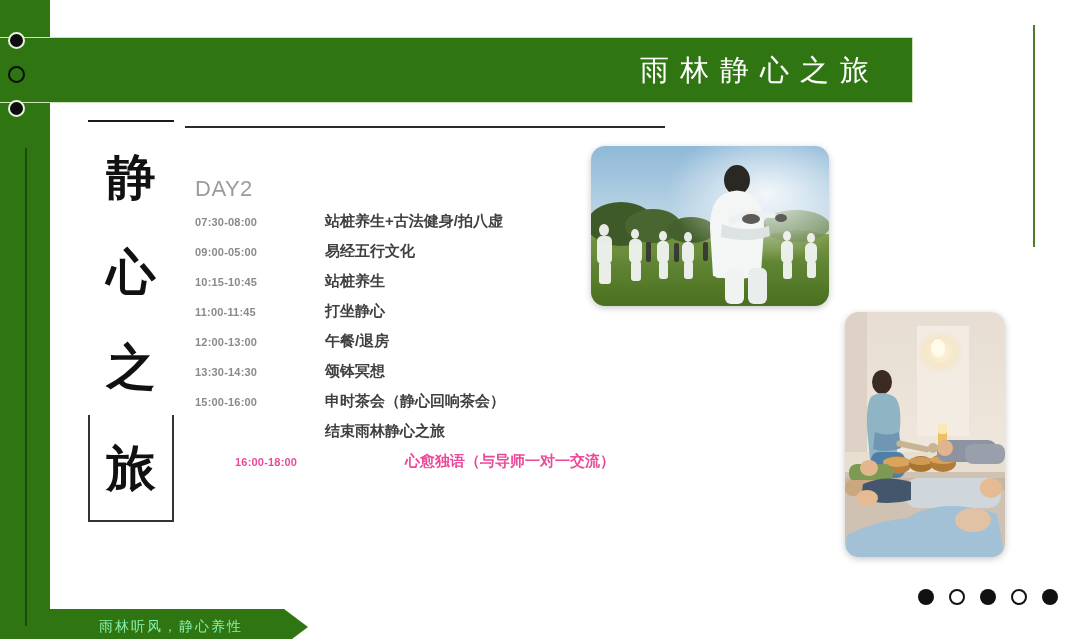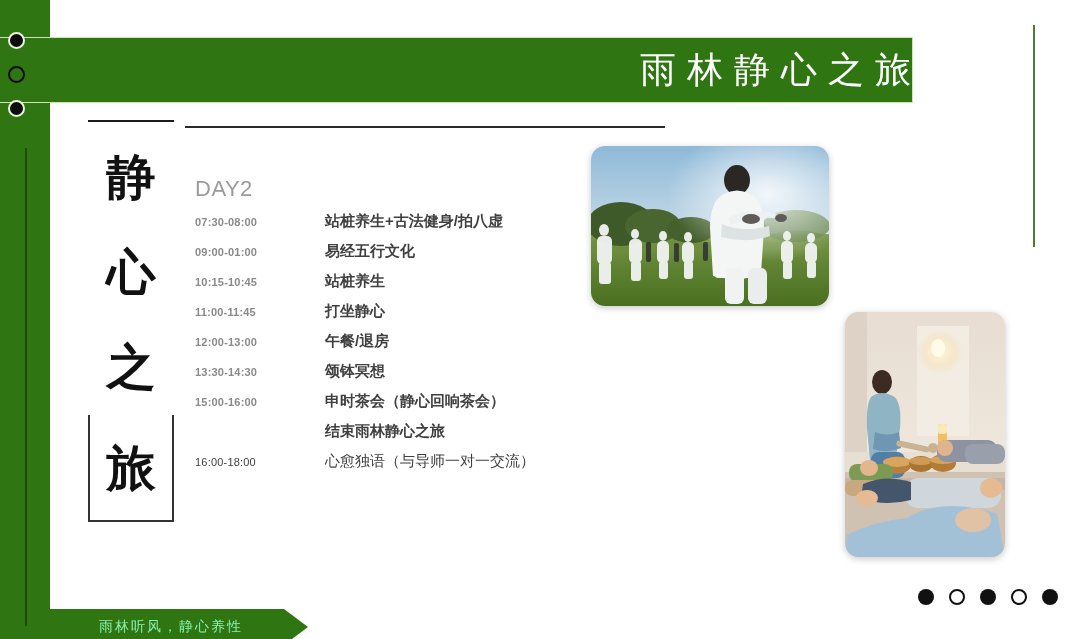--- a/index.html
+++ b/index.html
@@ -58,21 +58,21 @@
     pointer-events: none;
   }
 
   .header-title {
     position: absolute;
     left: 640px;
     top: 50px;
     height: 40px;
     line-height: 40px;
     color: #ffffff;
-    font-size: 36px;
+    font-size: 29px;
     letter-spacing: 11px;
     font-weight: 500;
     font-family: "Liberation Serif", "DejaVu Serif", serif;
     white-space: nowrap;
   }
 
   
   .bar-dot {
     position: absolute;
     left: 8px;
@@ -170,22 +170,23 @@
     letter-spacing: 0.2px;
   }
   .sched-desc {
     font-size: 15px;
     font-weight: 700;
     color: #404040;
     white-space: nowrap;
   }
   .sched-row.light .sched-time,
   .sched-row.light .sched-desc {
-    font-weight: 400;
-    color: #404040;
+    font-weight: 700;
+    color: #ec4899;
+    margin-left: 40px;
   }
 
   
   .photo {
     position: absolute;
     border-radius: 14px;
     overflow: hidden;
     box-shadow: 0 2px 7px rgba(0,0,0,0.22);
   }
   .photo-1 {
@@ -272,21 +273,21 @@
 
   <div class="hrule"></div>
   <div class="day-label">DAY2</div>
 
   <div class="schedule">
       <div class="sched-row">
         <div class="sched-time">07:30-08:00</div>
         <div class="sched-desc">站桩养生+古法健身/拍八虚</div>
       </div>
       <div class="sched-row">
-        <div class="sched-time">09:00-01:00</div>
+        <div class="sched-time">09:00-05:00</div>
         <div class="sched-desc">易经五行文化</div>
       </div>
       <div class="sched-row">
         <div class="sched-time">10:15-10:45</div>
         <div class="sched-desc">站桩养生</div>
       </div>
       <div class="sched-row">
         <div class="sched-time">11:00-11:45</div>
         <div class="sched-desc">打坐静心</div>
       </div>

